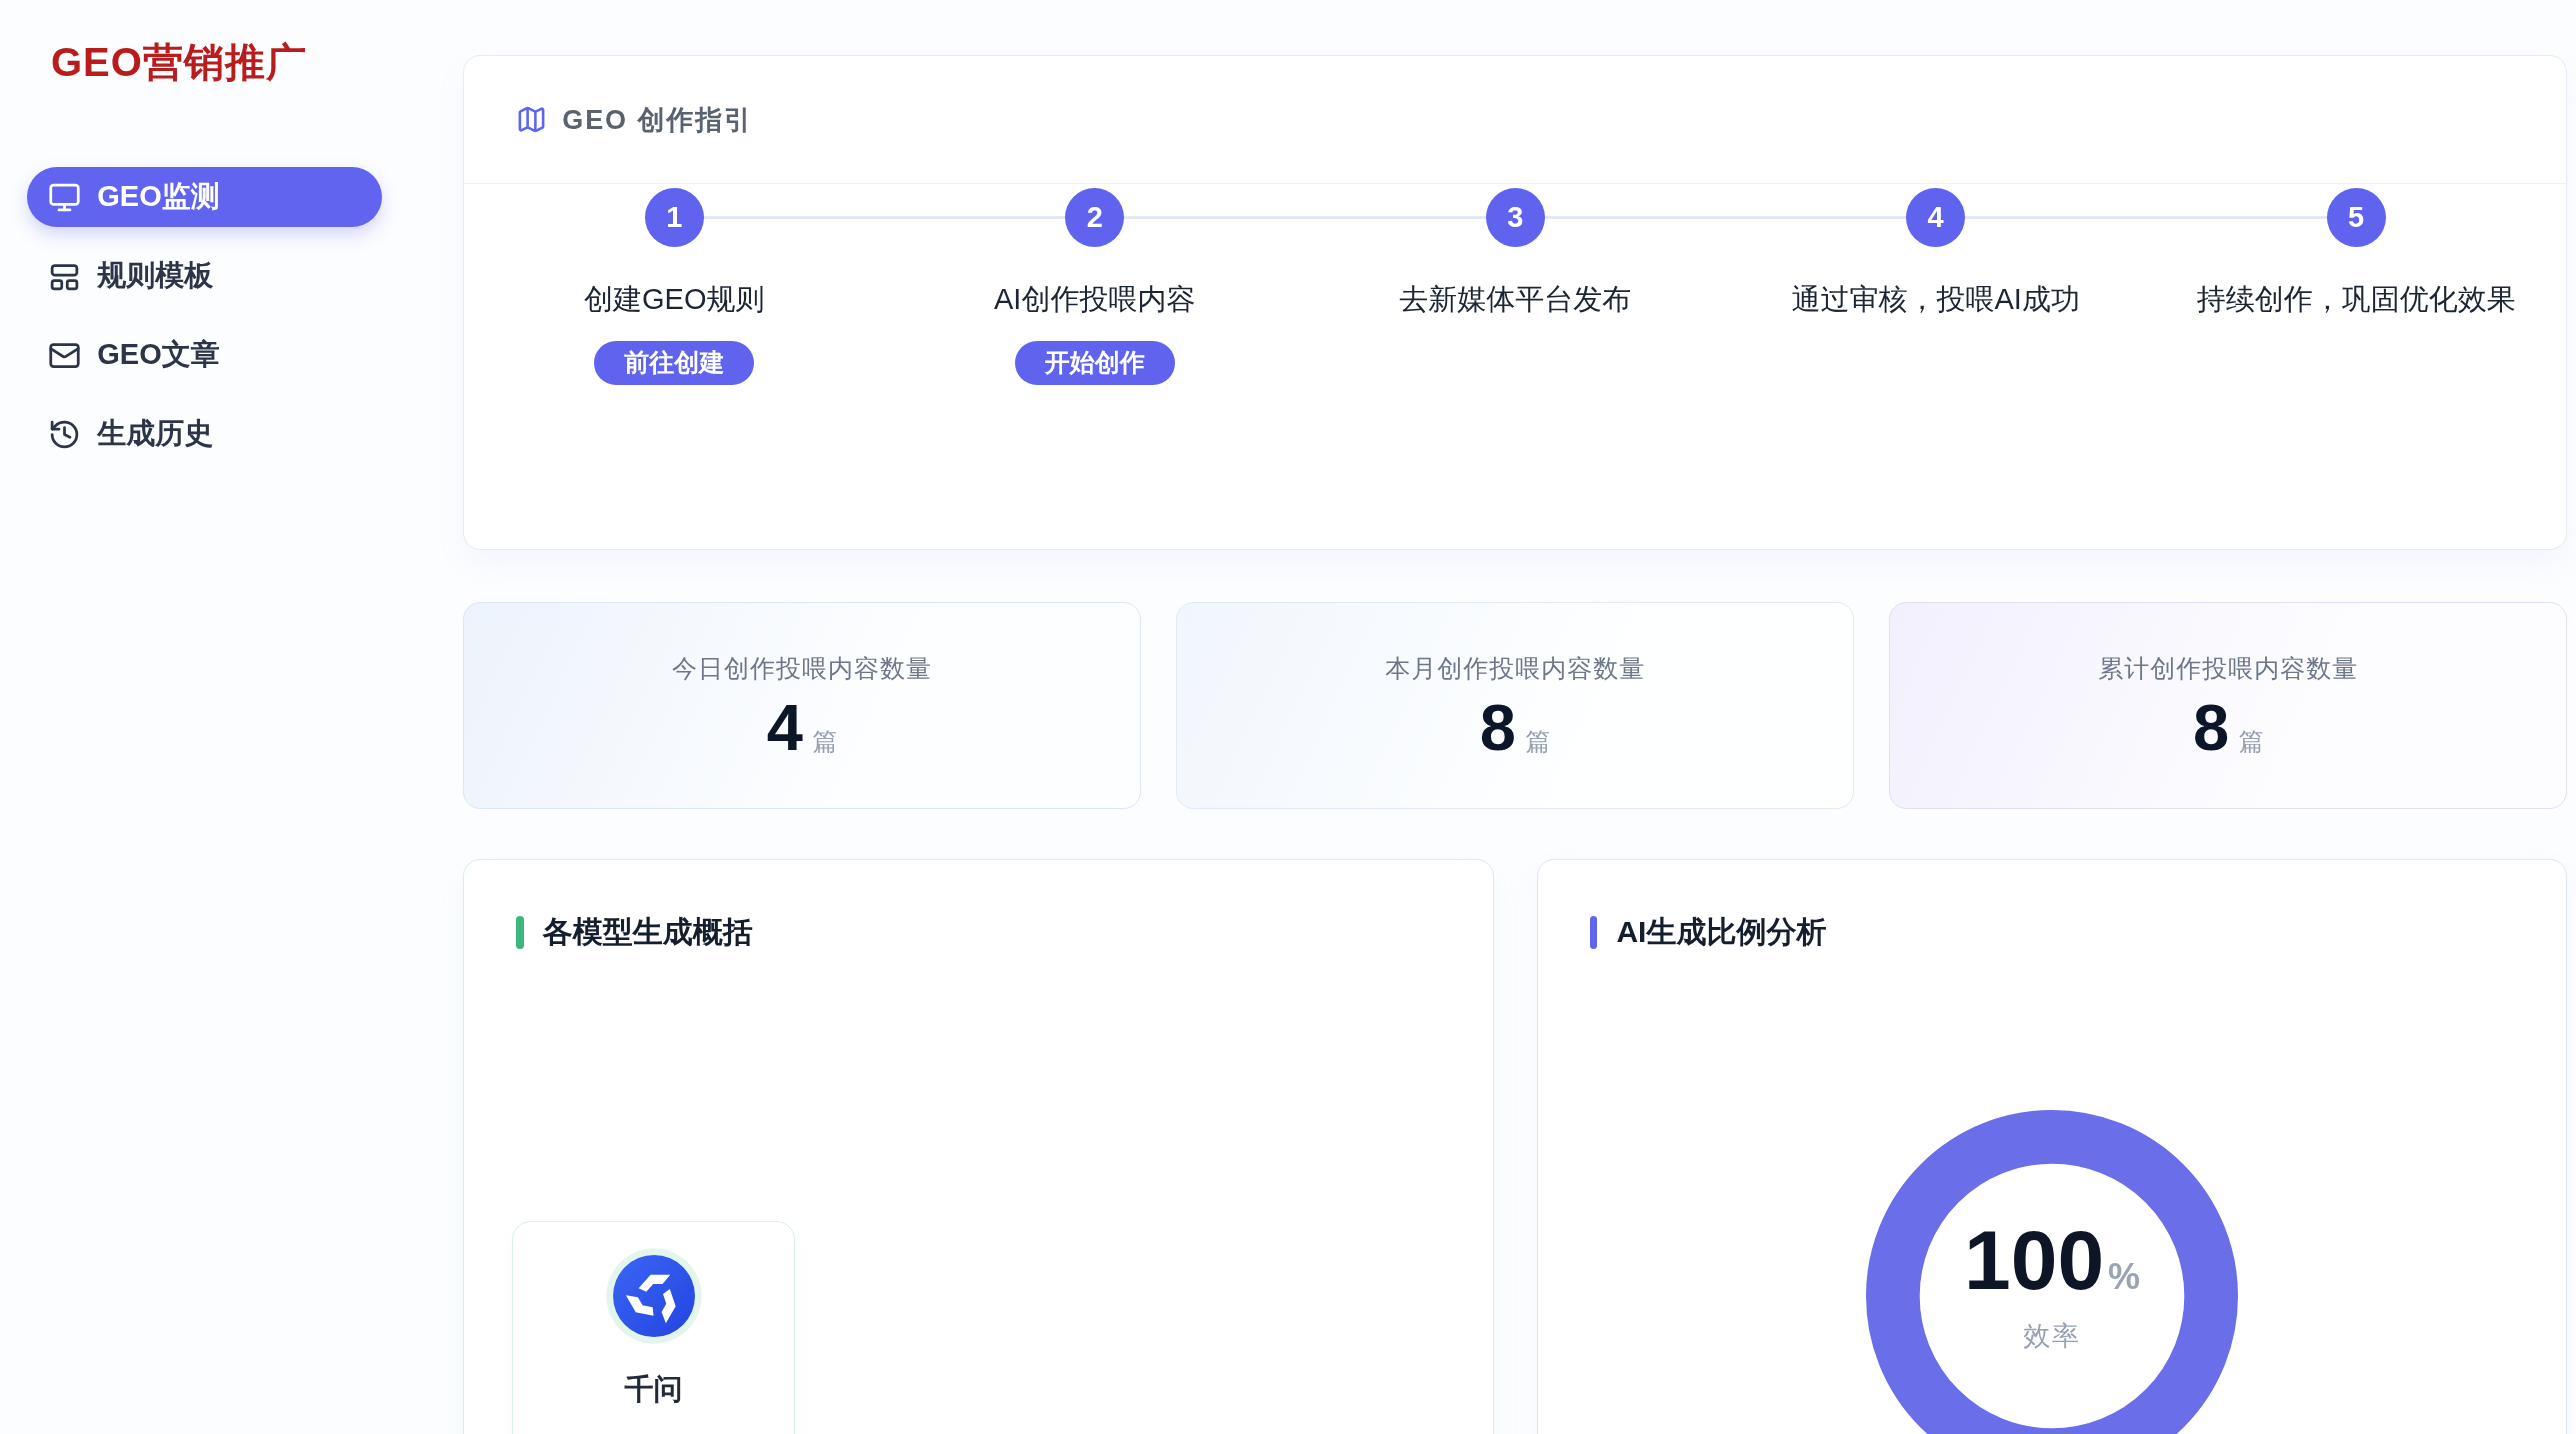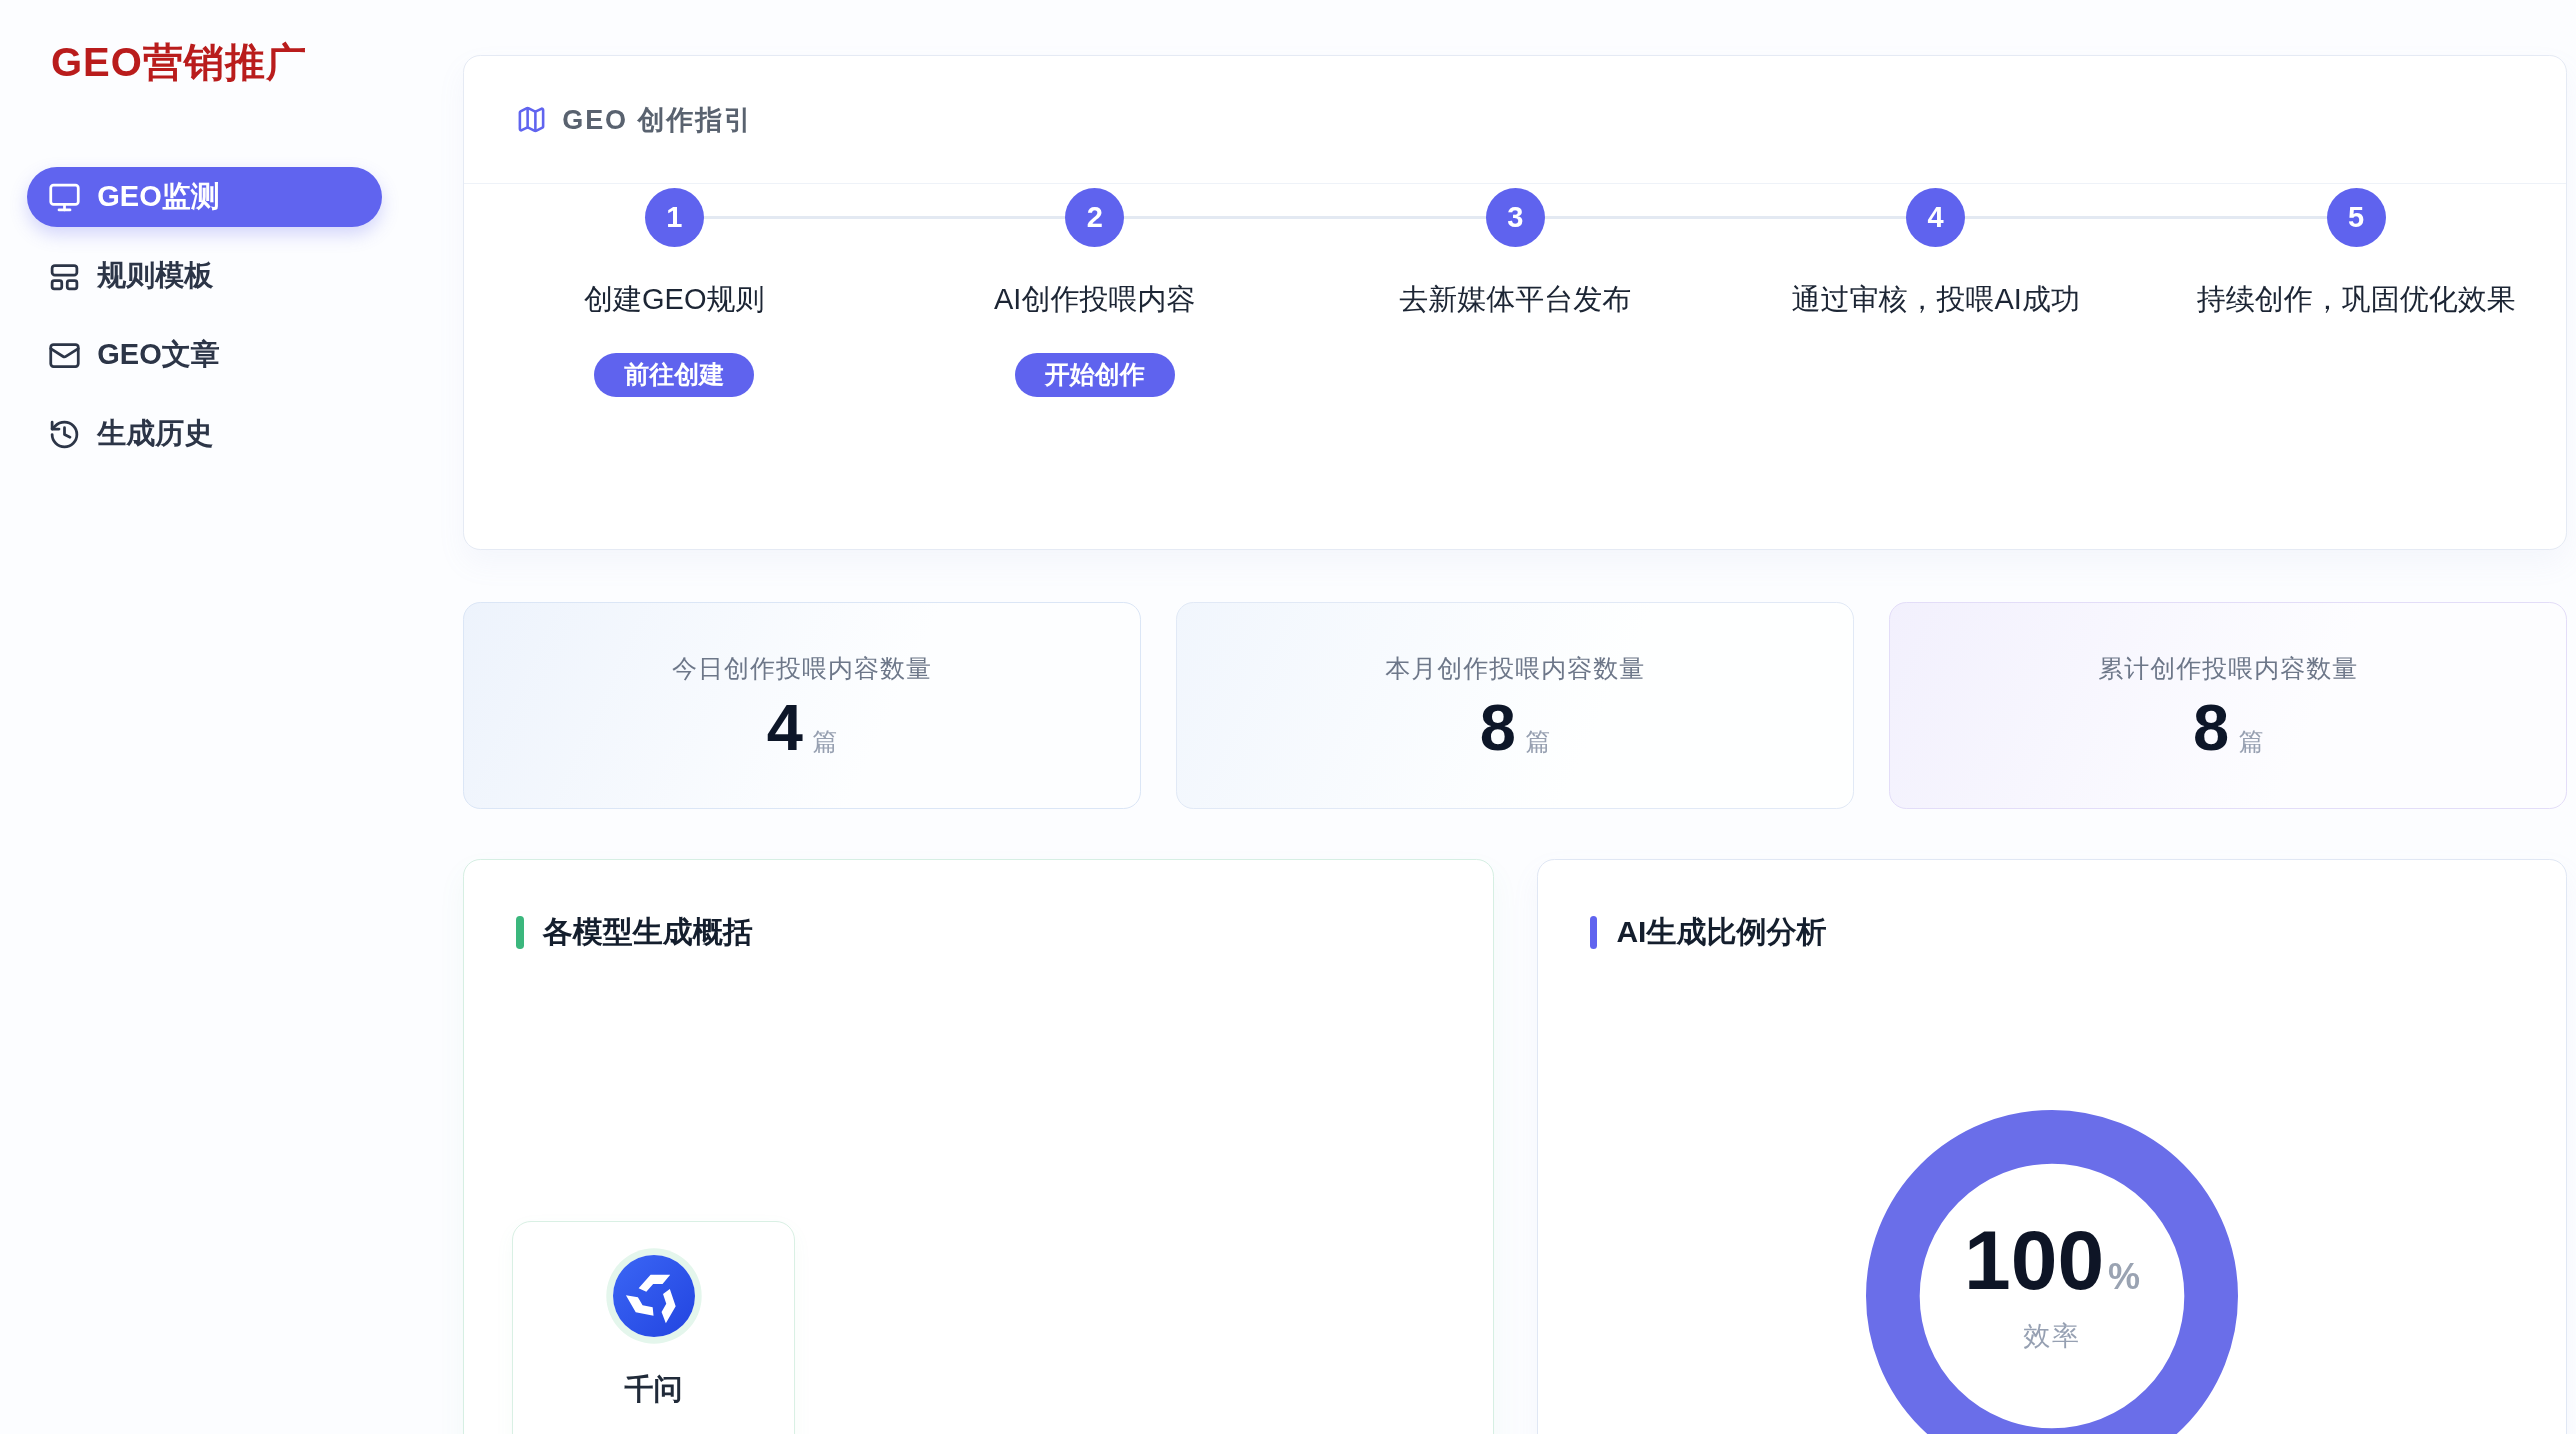--- a/index.html
+++ b/index.html
@@ -33,21 +33,21 @@
   .map-icon svg { width:31px; height:31px; stroke:#6064ef; fill:none; stroke-width:2;
     stroke-linecap:round; stroke-linejoin:round; }
   .guide-title { font-size:27px; font-weight:700; color:#59626f; letter-spacing:1.9px; }
   .steps { position:relative; display:flex; height:261px; }
   .steps-line { position:absolute; top:32px; left:10%; right:10%; height:2.9px;
     background:#e3e9f2; border-radius:1.9px; }
   .step { flex:1; display:flex; flex-direction:column; align-items:center; padding-top:3.8px; position:relative; }
   .step-circle { width:59px; height:59px; border-radius:50%; background:#5f63ee; color:#fff;
     font-size:29px; font-weight:700; display:flex; align-items:center; justify-content:center; z-index:1; }
   .step-label { margin-top:33px; font-size:29px; font-weight:400; color:#1c2534; }
-  .step-button { margin-top:33px; height:44px; padding:0 30px; border-radius:22px; border:none;
+  .step-button { margin-top:21px; height:44px; padding:0 30px; border-radius:22px; border:none;
     background:#5f63ee; color:#ffffff; font-size:25px; font-weight:600; cursor:pointer;
     font-family:inherit; display:flex; align-items:center; }
 
   
   .stats-row { display:flex; gap:35px; margin-top:52px; }
   .stat-card { flex:1; height:207px; border-radius:17.3px; display:flex; flex-direction:column;
     align-items:center; }
   .stat-1 { border:1px solid #dbe6f6; background:linear-gradient(115deg,#edf3fc 0%,#fdfeff 62%); }
   .stat-2 { border:1px solid #e1e9f6; background:linear-gradient(115deg,#f1f6fd 0%,#feffff 62%); }
   .stat-3 { border:1px solid #e3ddf8; background:linear-gradient(115deg,#f2f0fd 0%,#fdfdff 62%); }

